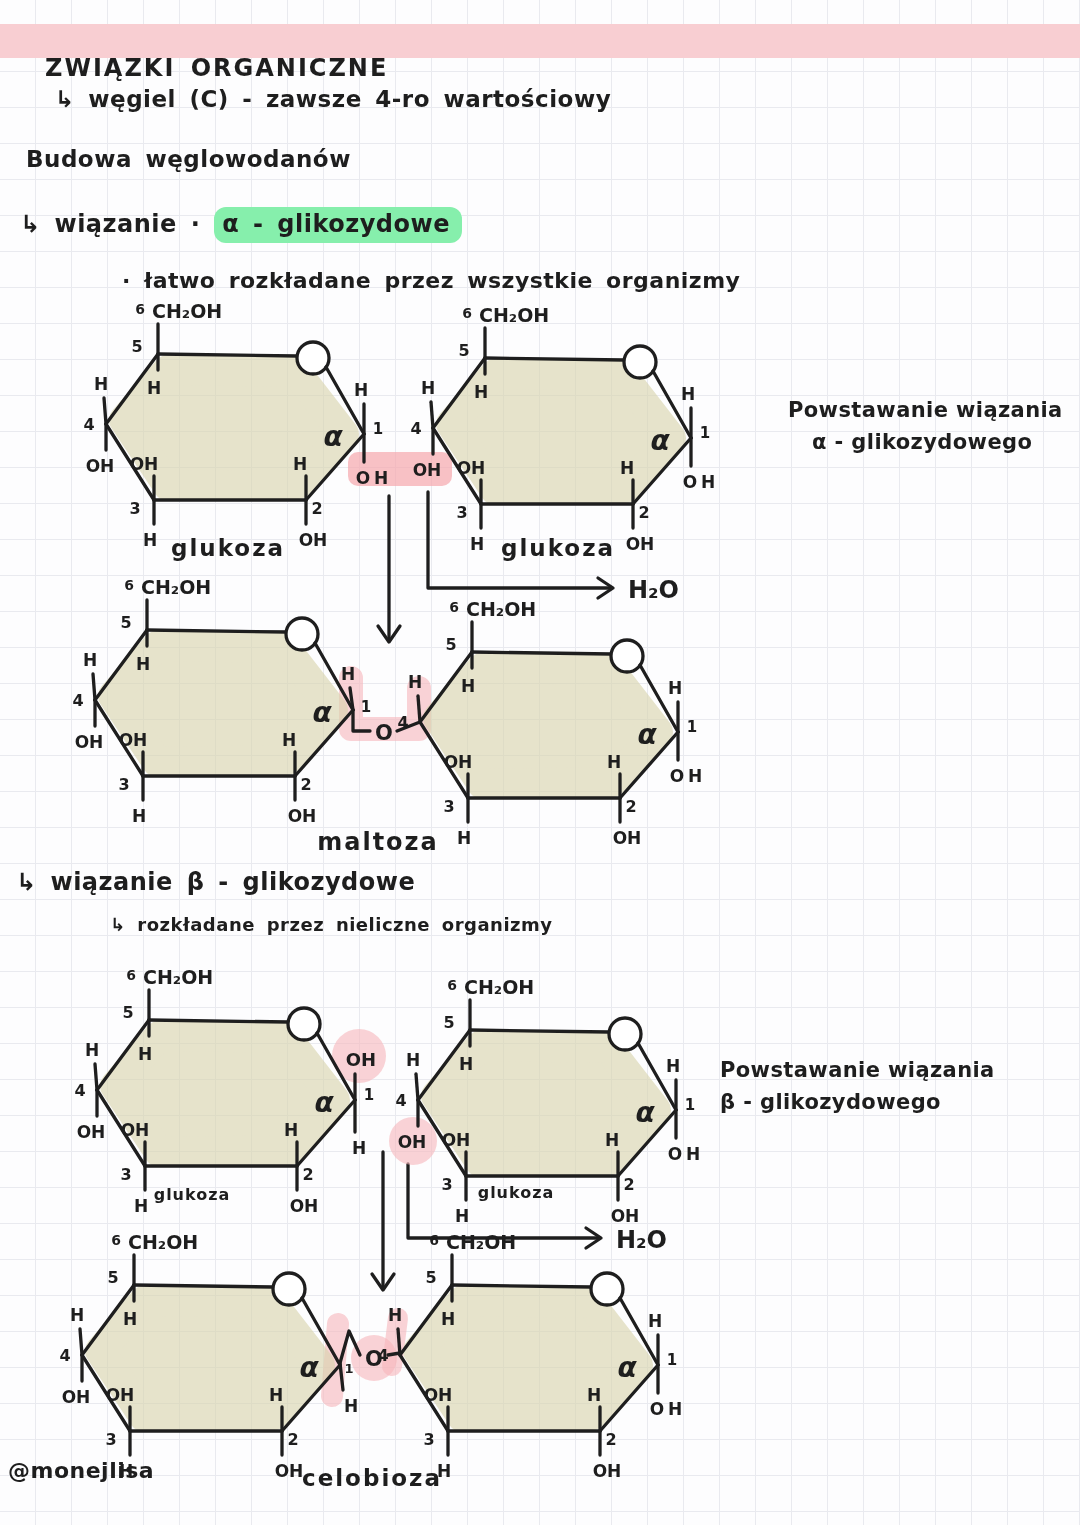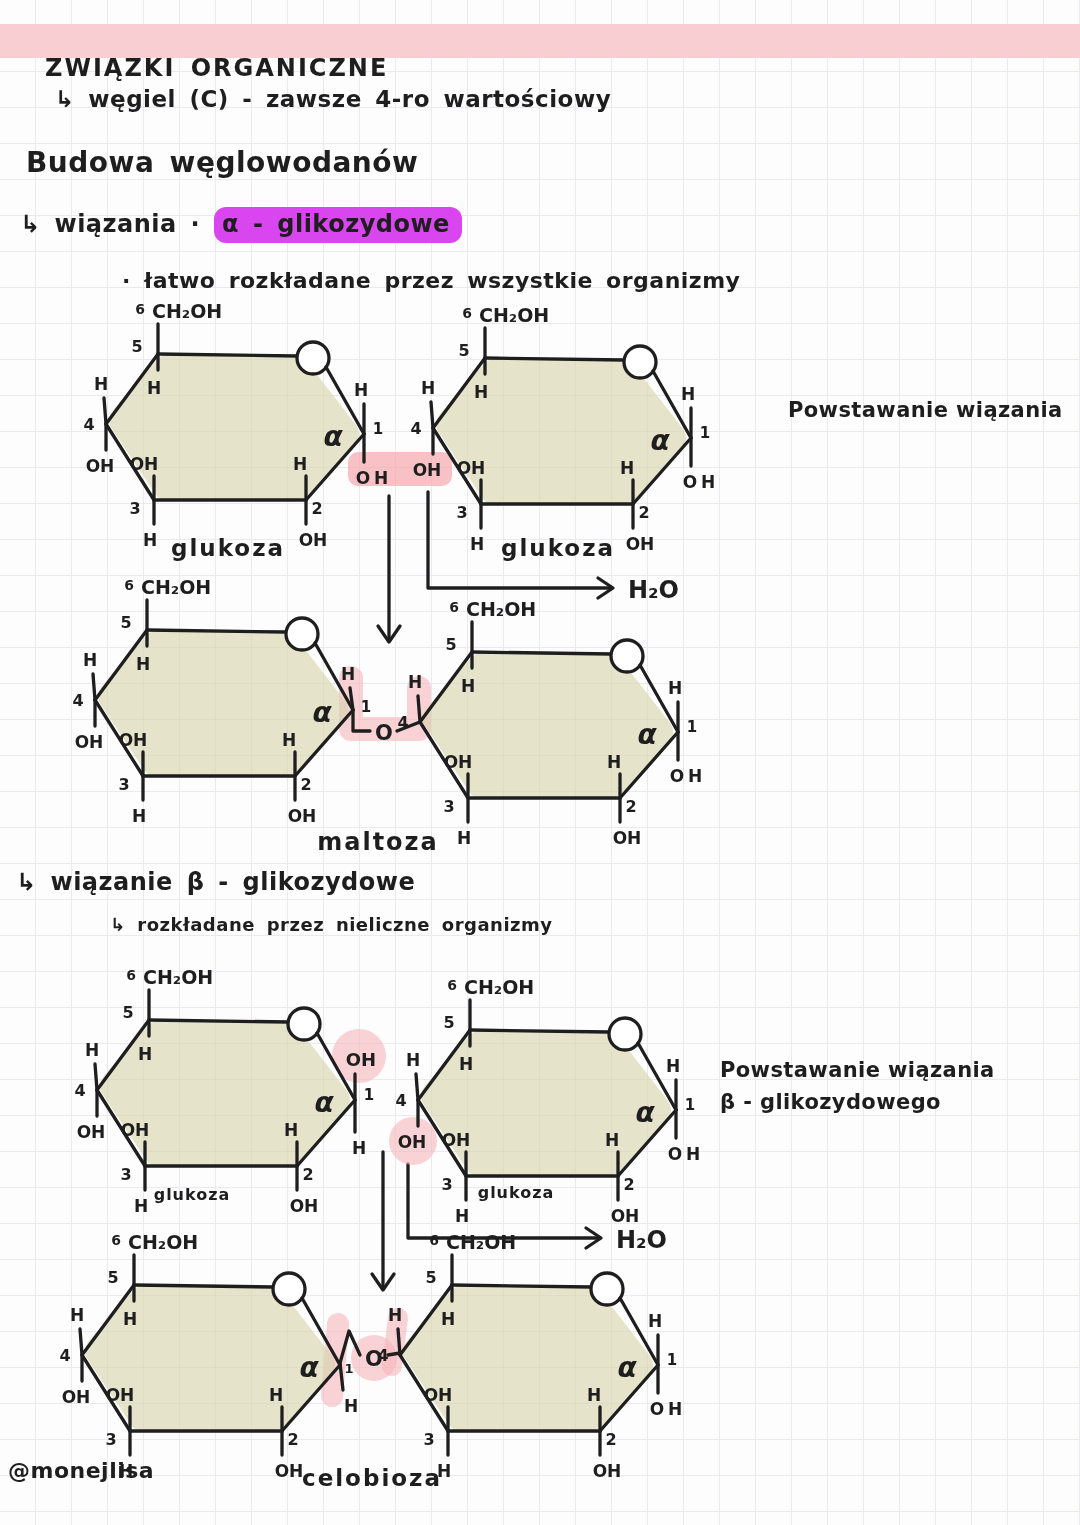--- a/index.html
+++ b/index.html
@@ -9,23 +9,23 @@
     background-color:#fdfdfe;
     background-image:
       repeating-linear-gradient(to right, transparent 0 35px, #e9eaef 35px 36px),
       repeating-linear-gradient(to bottom, transparent 0 35px, #e9eaef 35px 36px);
   }
   .abs{position:absolute;}
   .hand{font-weight:700;letter-spacing:.5px;word-spacing:5px;white-space:nowrap;}
   #title-bar{left:0;top:24px;width:1080px;height:34px;background:#f8ced2;z-index:1;}
   #title-text{left:45px;top:26px;font-size:24px;letter-spacing:2px;z-index:2;margin-top:28px;}
   #note-carbon{left:55px;top:86px;font-size:23px;}
-  #note-structure{left:26px;top:146px;font-size:28px;}
+  #note-structure{left:26px;top:146px;font-size:23px;}
   #note-alpha{left:20px;top:210px;font-size:24px;}
-  #note-alpha .mark{background:#d946ef;border-radius:12px;padding:3px 12px 5px 8px;}
+  #note-alpha .mark{background:#86efac;border-radius:12px;padding:3px 12px 5px 8px;}
   #note-alpha-sub{left:122px;top:260px;font-size:22px;margin-top:8px;}
   #note-beta{left:16px;top:868px;font-size:24px;}
   #note-beta-sub{left:110px;top:914px;font-size:18px;}
   .caption{font-size:21px;font-weight:700;letter-spacing:.4px;line-height:32px;white-space:nowrap;}
   #caption-alpha{left:788px;top:394px;}
   #caption-alpha .l2{margin-left:24px;}
   #caption-beta{left:720px;top:1054px;}
   #watermark{left:8px;top:1458px;font-size:22px;font-weight:700;}
   svg{position:absolute;left:0;top:0;z-index:1;}
   .bond{stroke:#1e1e1e;stroke-width:3.3;stroke-linecap:round;stroke-linejoin:round;fill:none;}
@@ -37,27 +37,28 @@
   text.sp{letter-spacing:4px;}
 </style>
 </head>
 <body>
 
 <div id="title-bar" class="abs"></div>
 <div id="title-text" class="abs hand">ZWIĄZKI ORGANICZNE</div>
 
 <div id="note-carbon" class="abs hand">↳ węgiel (C)  -  zawsze  4-ro  wartościowy</div>
 <div id="note-structure" class="abs hand">Budowa węglowodanów</div>
-<div id="note-alpha" class="abs hand"><span>↳ wiązania ·</span> <span class="mark">α - glikozydowe</span></div>
+<div id="note-alpha" class="abs hand"><span>↳ wiązanie ·</span> <span class="mark">α - glikozydowe</span></div>
 <div id="note-alpha-sub" class="abs hand">· łatwo rozkładane przez wszystkie organizmy</div>
 <div id="note-beta" class="abs hand">↳ wiązanie β - glikozydowe</div>
 <div id="note-beta-sub" class="abs hand">↳ rozkładane przez nieliczne organizmy</div>
 
 <div id="caption-alpha" class="abs caption">
   <div>Powstawanie wiązania</div>
+  <div class="l2">α -  glikozydowego</div>
 </div>
 <div id="caption-beta" class="abs caption">
   <div>Powstawanie wiązania</div>
   <div>β -  glikozydowego</div>
 </div>
 
 <div id="watermark" class="abs hand">@monejlisa</div>
 
 <svg id="mol-svg" width="1080" height="1525" viewBox="0 0 1080 1525">
 

